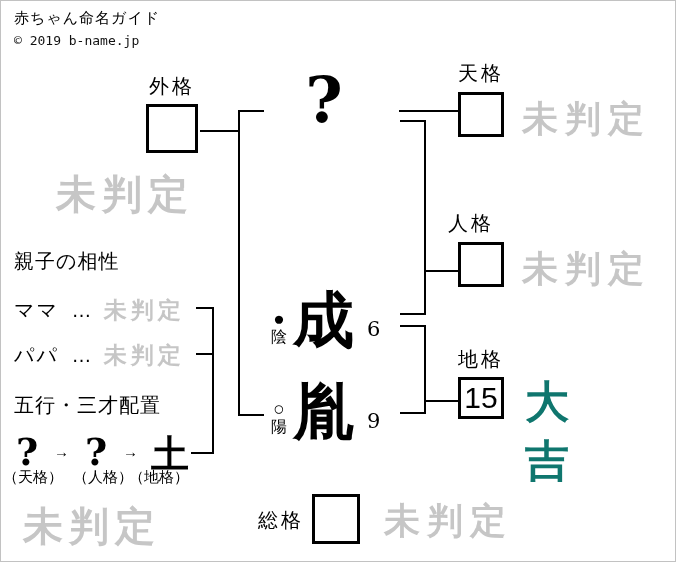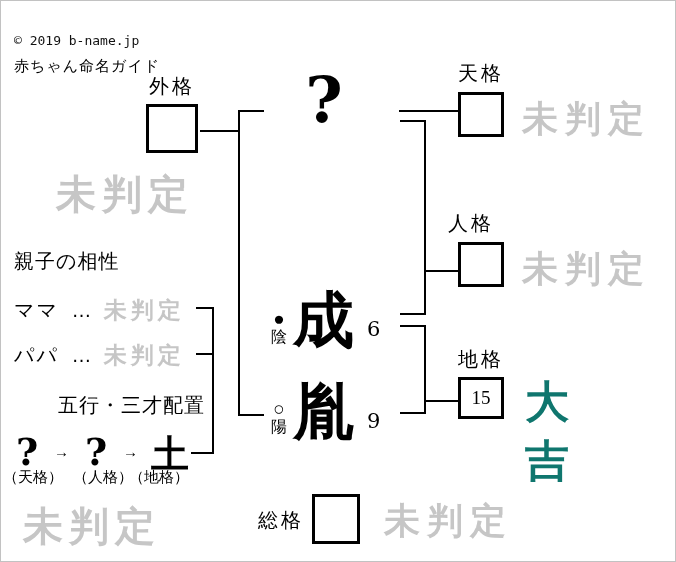--- a/index.html
+++ b/index.html
@@ -27,28 +27,28 @@
   .polarity .sym{font-size:19px;display:block;}
   .polarity .pol{font-size:16px;display:block;}
   .sec-heading{font-size:20px;letter-spacing:1px;}
   .row-label{font-size:20px;letter-spacing:2px;vertical-align:middle;}
   .row-dots{font-size:20px;margin:0 8px;vertical-align:middle;}
   .row-result{font-family:"DejaVu Serif",serif;font-weight:bold;font-size:23px;
               letter-spacing:4px;color:#c6c6c6;vertical-align:middle;}
   .elem{font-family:"DejaVu Serif",serif;font-weight:bold;font-size:38px;}
   .elem-arrow{font-size:15px;}
   .elem-label{font-size:15px;}
-  .boxval{font-size:19px;font-family:Liberation Serif, serif;}
+  .boxval{font-size:30px;font-family:Liberation Sans, sans-serif;}
 </style>
 </head>
 <body>
 
 <div class="canvas">
 
-  <div class="abs title" style="left:13px;top:8px;margin-top:48px;">赤ちゃん命名ガイド</div>
+  <div class="abs title" style="left:13px;top:8px;">赤ちゃん命名ガイド</div>
   <div class="abs copyright" style="left:13px;top:32px;">© 2019 b-name.jp</div>
 
   <div class="ln" style="left:199px;top:129px;width:39px;height:2px;"></div>
   <div class="ln" style="left:237px;top:109px;width:2px;height:306px;"></div>
   <div class="ln" style="left:239px;top:109px;width:24px;height:2px;"></div>
   <div class="ln" style="left:239px;top:413px;width:24px;height:2px;"></div>
   <div class="ln" style="left:398px;top:109px;width:60px;height:2px;"></div>
   <div class="ln" style="left:399px;top:119px;width:26px;height:2px;"></div>
   <div class="ln" style="left:423px;top:119px;width:2px;height:195px;"></div>
   <div class="ln" style="left:399px;top:312px;width:26px;height:2px;"></div>
@@ -107,21 +107,21 @@
     <span class="row-label">ママ</span>
     <span class="row-dots">…</span>
     <span class="row-result">未判定</span>
   </div>
   <div class="abs" style="left:13px;top:339px;">
     <span class="row-label">パパ</span>
     <span class="row-dots">…</span>
     <span class="row-result">未判定</span>
   </div>
 
-  <div class="abs sec-heading" style="left:13px;top:391px;margin-left:44px;">五行・三才配置</div>
+  <div class="abs sec-heading" style="left:13px;top:391px;">五行・三才配置</div>
   <div class="abs elem" style="left:15px;top:428px;">?</div>
   <div class="abs elem-arrow" style="left:53px;top:442px;">→</div>
   <div class="abs elem" style="left:84px;top:428px;">?</div>
   <div class="abs elem-arrow" style="left:122px;top:442px;">→</div>
   <div class="abs elem" style="left:150px;top:428px;">土</div>
   <div class="abs elem-label" style="left:2px;top:467px;">（天格）</div>
   <div class="abs elem-label" style="left:72px;top:467px;">（人格）</div>
   <div class="abs elem-label" style="left:128px;top:467px;">（地格）</div>
   <div class="wm wm-lg" style="left:22px;top:498px;">未判定</div>
 

